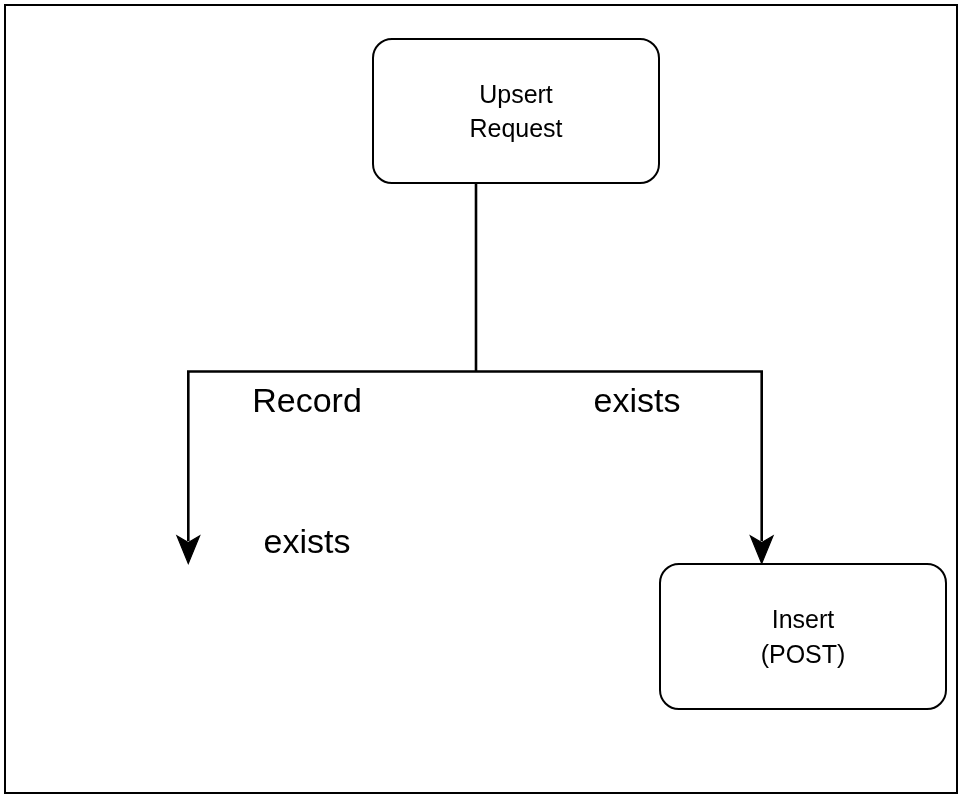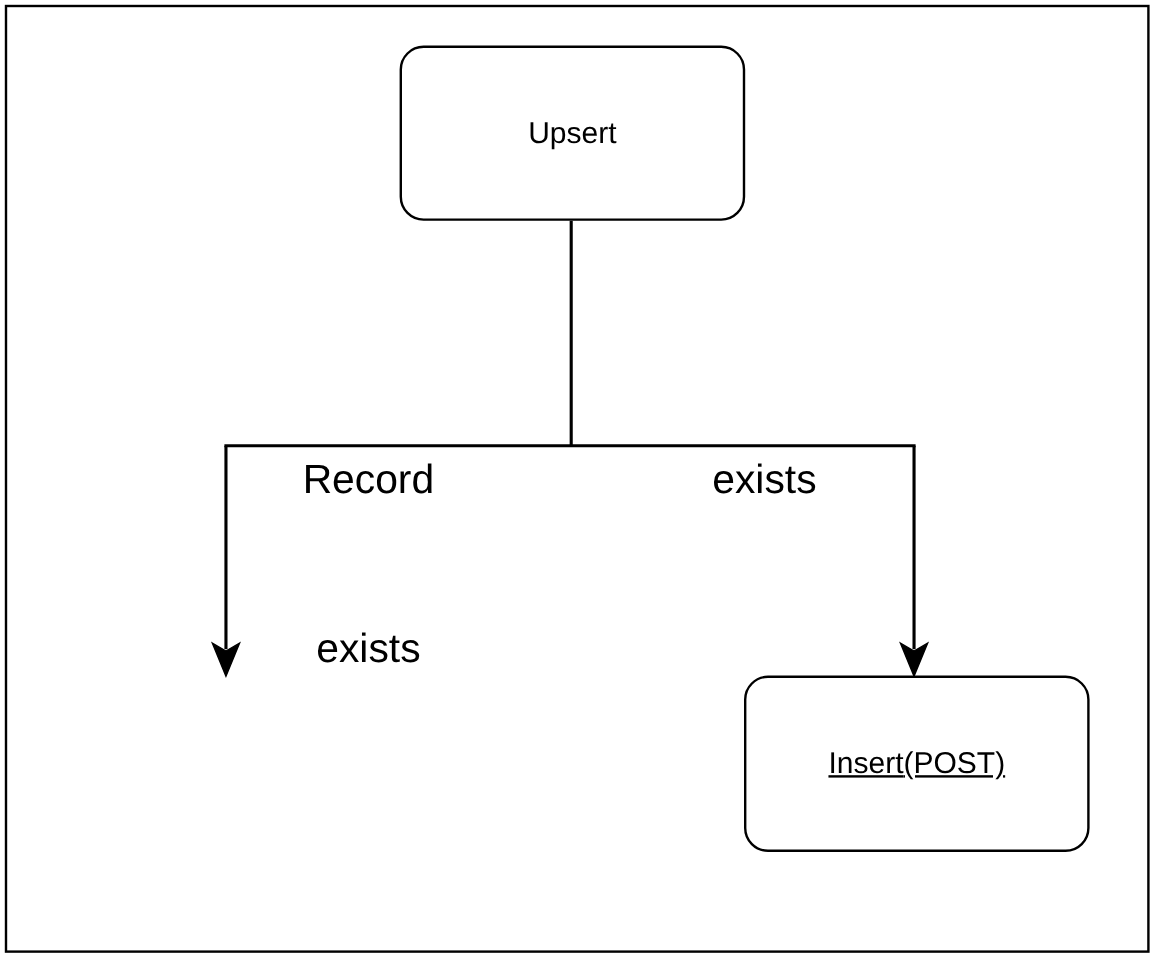--- a/index.html
+++ b/index.html
@@ -35,28 +35,29 @@
     width: 964px;
     height: 800px;
   }
   .node-box {
     position: absolute;
     box-sizing: border-box;
     border: 2.6px solid #000000;
     border-radius: 20px;
     background: #ffffff;
     display: flex;
-    flex-direction: row;
+    flex-direction: column;
     align-items: center;
     justify-content: center;
     text-align: center;
     color: #000000;
     font-size: 25px;
     line-height: 1.38;
     font-family: "Liberation Sans", sans-serif;
+    margin-left: 39px;
   }
   .node-line {
     display: block;
     white-space: pre;
   }
   #node-upsert-request {
     left: 333px;
     top: 38px;
     width: 288px;
     height: 146px;
@@ -65,21 +66,20 @@
     left: 47px;
     top: 563px;
     width: 288px;
     height: 147px;
   }
   #node-insert-post {
     left: 620px;
     top: 563px;
     width: 288px;
     height: 147px;
-    text-decoration: underline;
   }
   .edge-label {
     position: absolute;
     color: #000000;
     font-size: 34px;
     line-height: 1.38;
     font-family: "Liberation Sans", sans-serif;
     text-align: center;
     white-space: pre;
   }
@@ -114,20 +114,21 @@
 
     <path d="M 188.3 563.5 L 177 536 L 188.3 542.5 L 199.6 536 Z" fill="#000000" stroke="#000000" stroke-width="1.2" stroke-linejoin="miter"></path>
 
     <path d="M 761.7 371.5 L 761.7 541" stroke="#000000" stroke-width="2.6" fill="none"></path>
 
     <path d="M 761.7 563.5 L 750.4 536 L 761.7 542.5 L 773 536 Z" fill="#000000" stroke="#000000" stroke-width="1.2" stroke-linejoin="miter"></path>
   </svg>
 
   <div class="node-box" id="node-upsert-request">
     <span class="node-line">Upsert</span>
+    <span class="node-line">Request</span>
   </div>
 
 
   <div class="node-box" id="node-insert-post">
     <span class="node-line">Insert</span>
     <span class="node-line">(POST)</span>
   </div>
 
   <div class="edge-label" id="edge-label-record-exists">
     <span class="label-line">Record</span>

